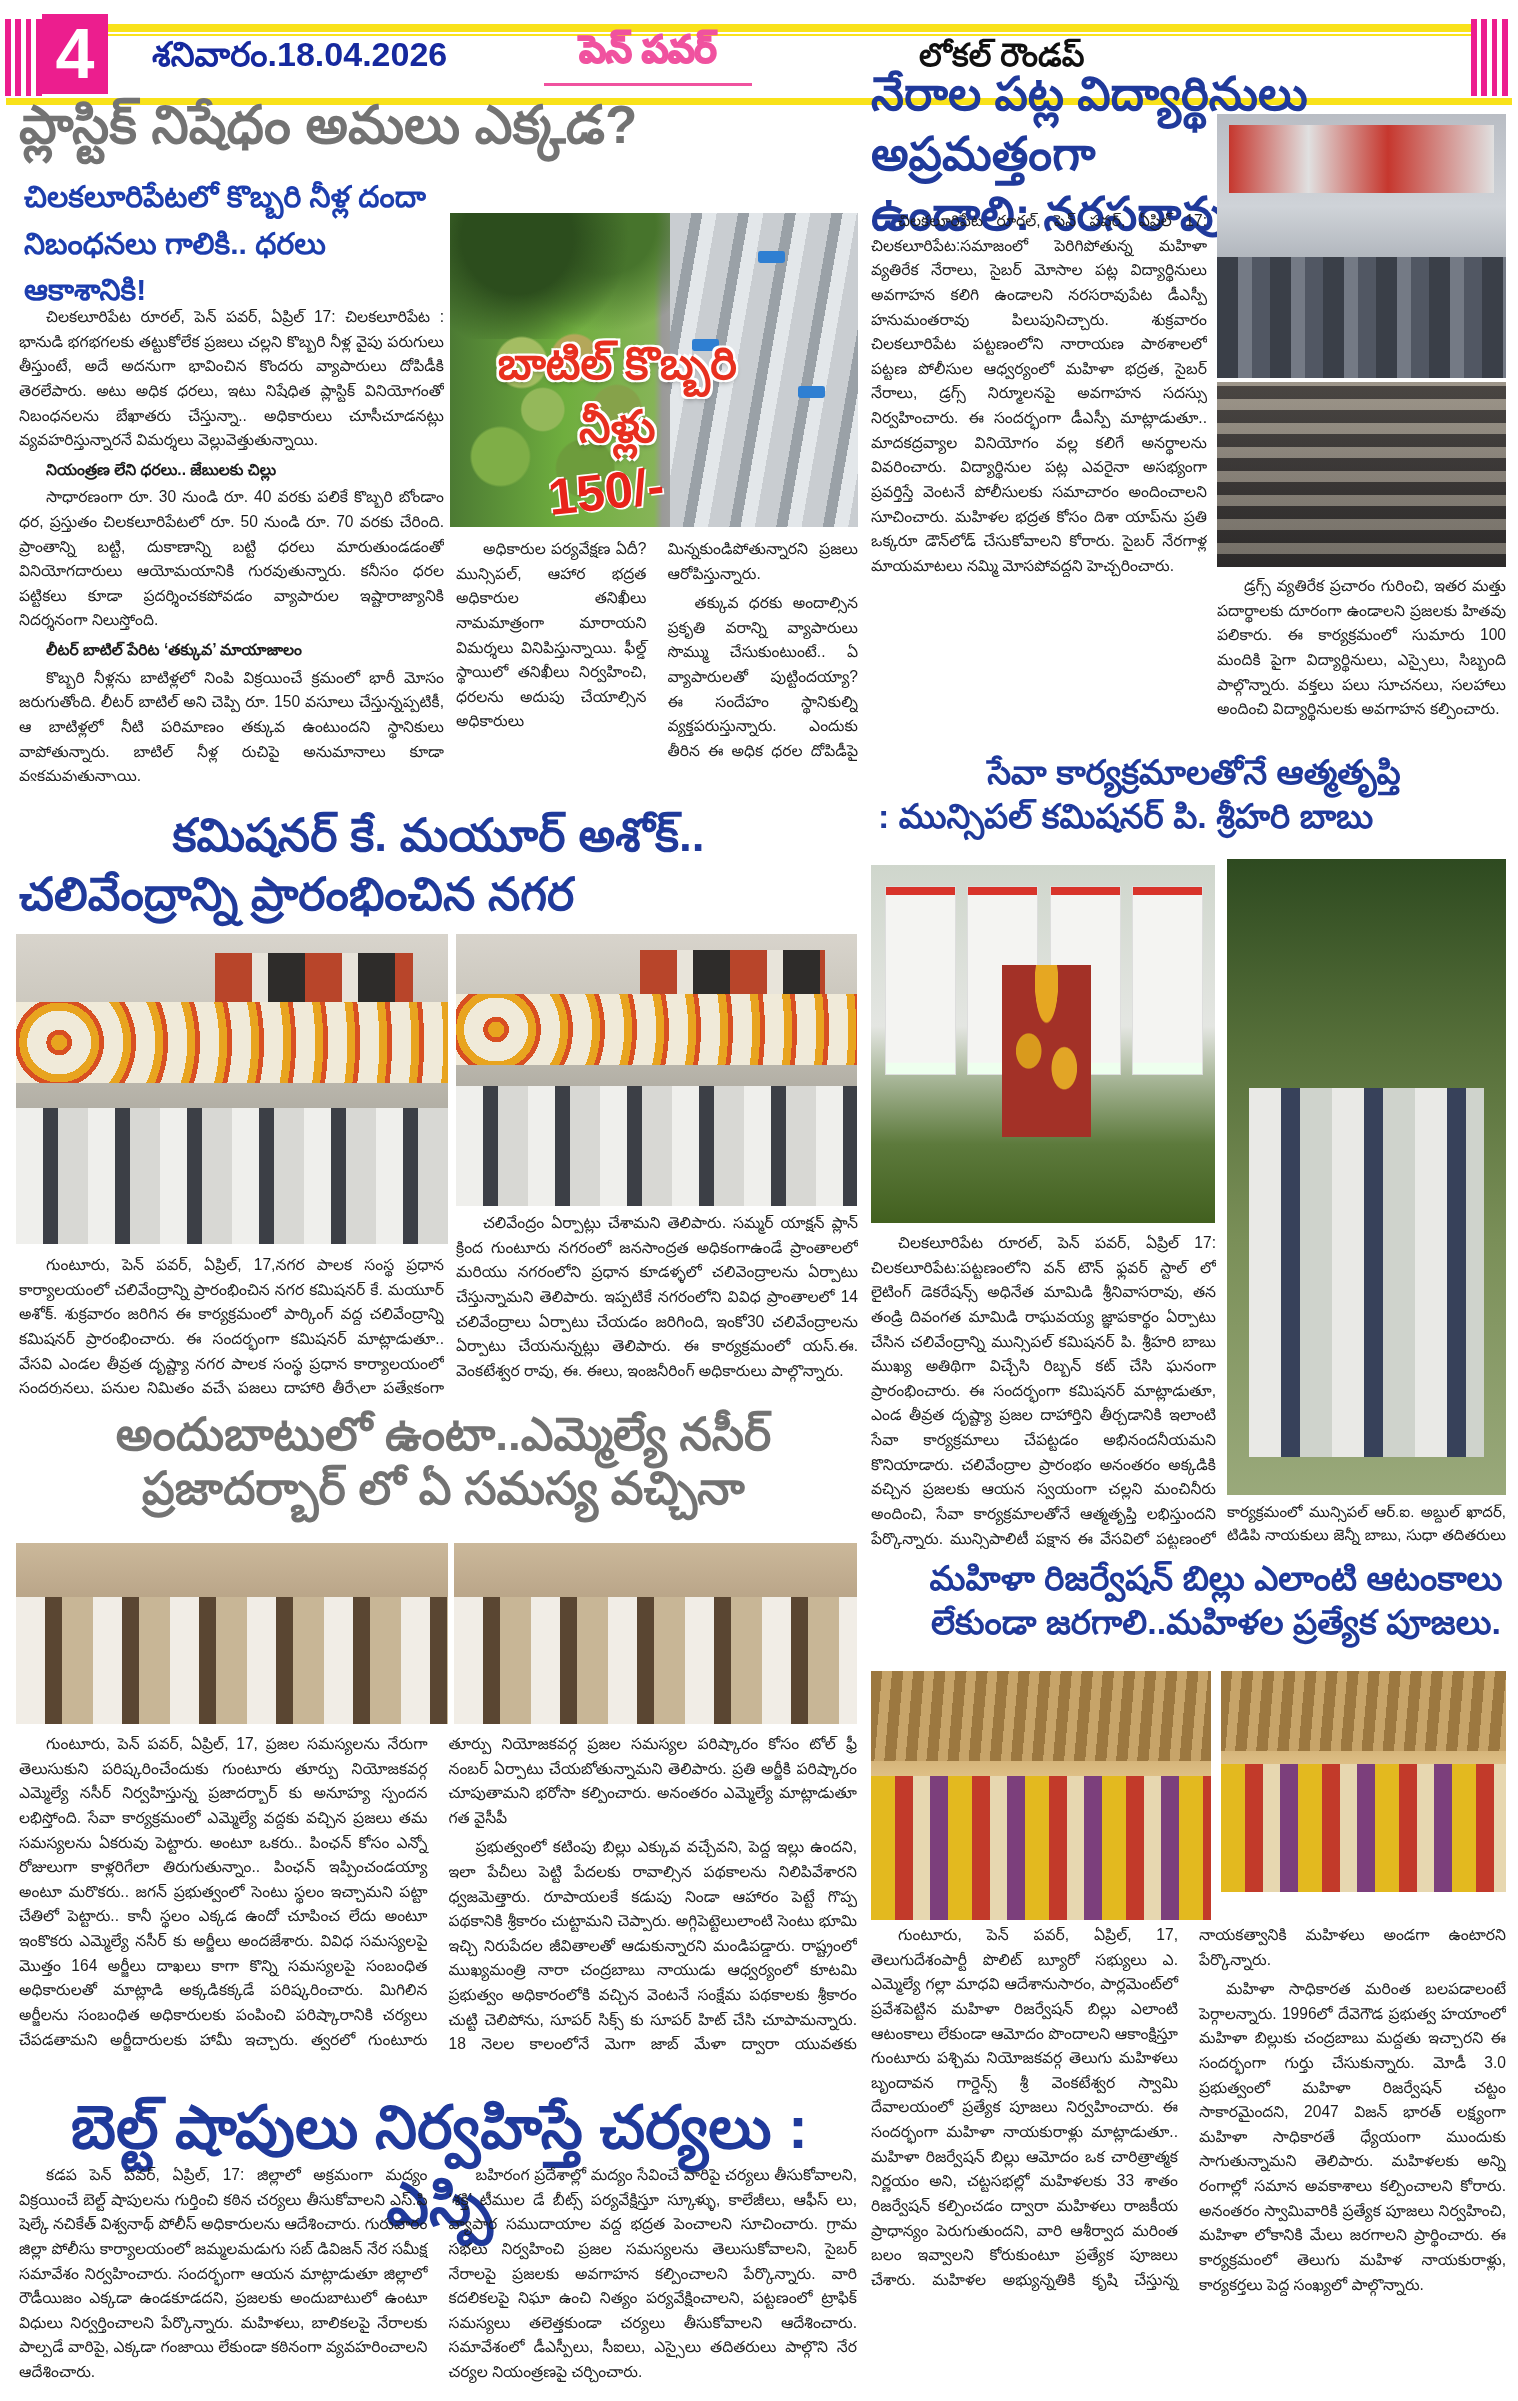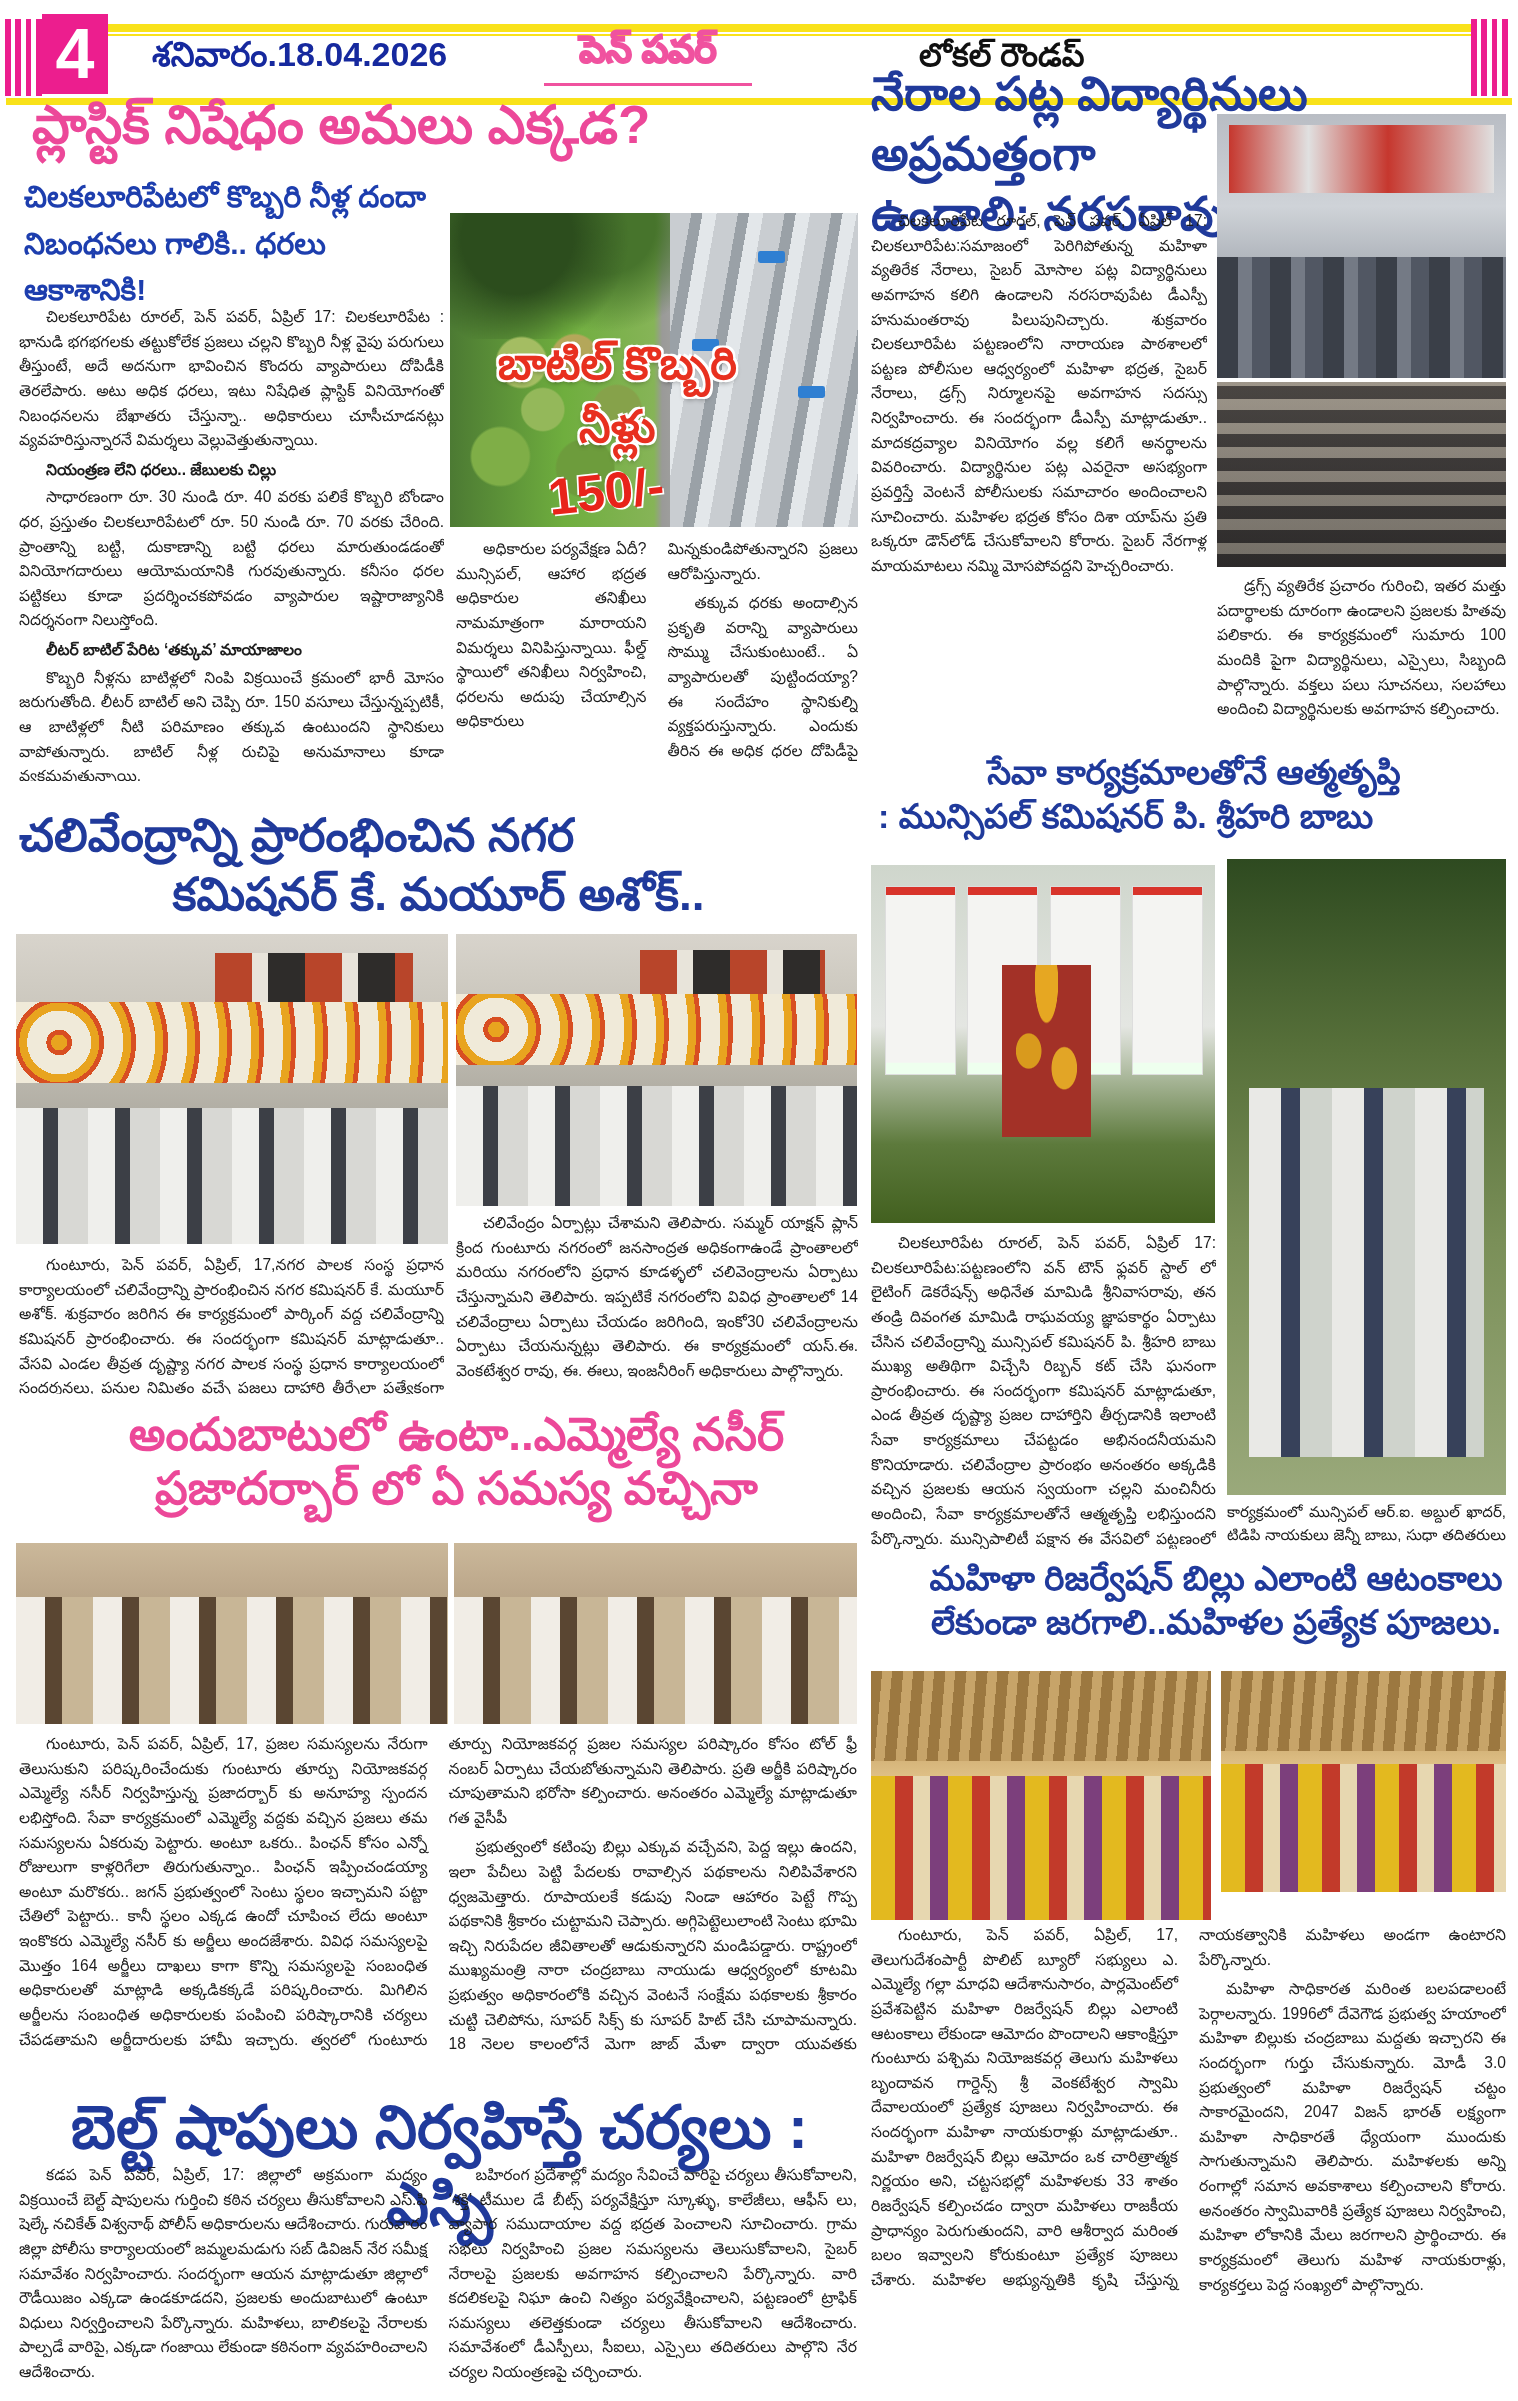--- a/index.html
+++ b/index.html
@@ -15,21 +15,21 @@
   .stripes.left{left:4.8px;} .stripes.right{right:4.8px;}
   .pagenum{position:absolute;left:42px;top:14.4px;width:66px;height:80px;background:#ec1e8e;
         color:#fff;font-size:70px;font-weight:bold;text-align:center;line-height:80px;}
   .date{position:absolute;left:152px;top:35px;font-size:34px;font-weight:bold;color:#16299e;}
   .masthead{position:absolute;left:544px;top:29px;width:208px;text-align:center;
         font-size:37px;font-weight:bold;color:#fff;-webkit-text-stroke:2px #f0529f;
         text-shadow:0 0 0.8px #f0529f;border-bottom:3.2px solid #f0529f;padding-bottom:3.2px;}
   .section-label{position:absolute;left:919px;top:37px;font-size:32px;font-weight:bold;color:#101010;}
 
   
-  .h-red{color:#ec4899;font-weight:bold;line-height:1.18;margin-left:13px;}
+  .h-red{color:#737373;font-weight:bold;line-height:1.18;}
   .h-blue{color:#203a9b;font-weight:bold;line-height:1.28;}
   .subhead{color:#1d3eae;font-weight:bold;font-size:30px;line-height:1.55;}
   .body-text{font-size:15.6px;line-height:1.58;text-align:justify;color:#1c1c1c;}
   .body-text p{margin:0 0 4.8px 0;text-indent:27px;}
   .crosshead{font-weight:bold;text-indent:27px;margin:3.2px 0;}
   .col2{column-count:2;column-gap:21px;}
   .caption{font-size:15px;line-height:1.5;text-align:justify;}
   .abs{position:absolute;}
 
   
@@ -165,22 +165,22 @@
   </div>
   <div class="photo ph-hand" style="left:1227px;top:859px;width:279px;height:636px;">
     <div class="figs"></div>
   </div>
   <div class="abs body-text" style="left:871px;top:1231px;width:345px;height:318px;overflow:hidden;">
     <p>చిలకలూరిపేట రూరల్, పెన్ పవర్, ఏప్రిల్ 17: చిలకలూరిపేట:పట్టణంలోని వన్ టౌన్ ఫ్లవర్ స్టాల్ లో లైటింగ్ డెకరేషన్స్ అధినేత మామిడి శ్రీనివాసరావు, తన తండ్రి దివంగత మామిడి రాఘవయ్య జ్ఞాపకార్థం ఏర్పాటు చేసిన చలివేంద్రాన్ని మున్సిపల్ కమిషనర్ పి. శ్రీహరి బాబు ముఖ్య అతిథిగా విచ్చేసి రిబ్బన్ కట్ చేసి ఘనంగా ప్రారంభించారు. ఈ సందర్భంగా కమిషనర్ మాట్లాడుతూ, ఎండ తీవ్రత దృష్ట్యా ప్రజల దాహార్తిని తీర్చడానికి ఇలాంటి సేవా కార్యక్రమాలు చేపట్టడం అభినందనీయమని కొనియాడారు. చలివేంద్రాల ప్రారంభం అనంతరం అక్కడికి వచ్చిన ప్రజలకు ఆయన స్వయంగా చల్లని మంచినీరు అందించి, సేవా కార్యక్రమాలతోనే ఆత్మతృప్తి లభిస్తుందని పేర్కొన్నారు. మున్సిపాలిటీ పక్షాన ఈ వేసవిలో పట్టణంలో 100 గోల్డ్ స్టీల్ పాట్లతో కూడిన చలివేంద్రాలను ఏర్పాటు చేస్తామని తెలిపారు.</p>
   </div>
   <div class="abs caption" style="left:1227px;top:1501px;width:279px;height:50px;overflow:hidden;">కార్యక్రమంలో మున్సిపల్ ఆర్.ఐ. అబ్దుల్ ఖాదర్, టిడిపి నాయకులు జెన్నీ బాబు, సుధా తదితరులు ఉన్నారు.</div>
 
   <div class="abs h-blue" style="left:19px;top:806px;width:839px;font-size:46px;">
+    <div style="text-align:center;">కమిషనర్ కే. మయూర్ అశోక్..</div>
     <div>చలివేంద్రాన్ని ప్రారంభించిన  నగర</div>
-    <div style="text-align:center;">కమిషనర్ కే. మయూర్ అశోక్..</div>
   </div>
   <div class="photo ph-chali" style="left:16px;top:934px;width:432px;height:310px;">
     <div class="pots"></div>
     <div class="garland"></div>
     <div class="crowdline"></div>
   </div>
   <div class="photo ph-chali" style="left:456px;top:934px;width:401px;height:272px;">
     <div class="pots"></div>
     <div class="garland"></div>
     <div class="crowdline"></div>

